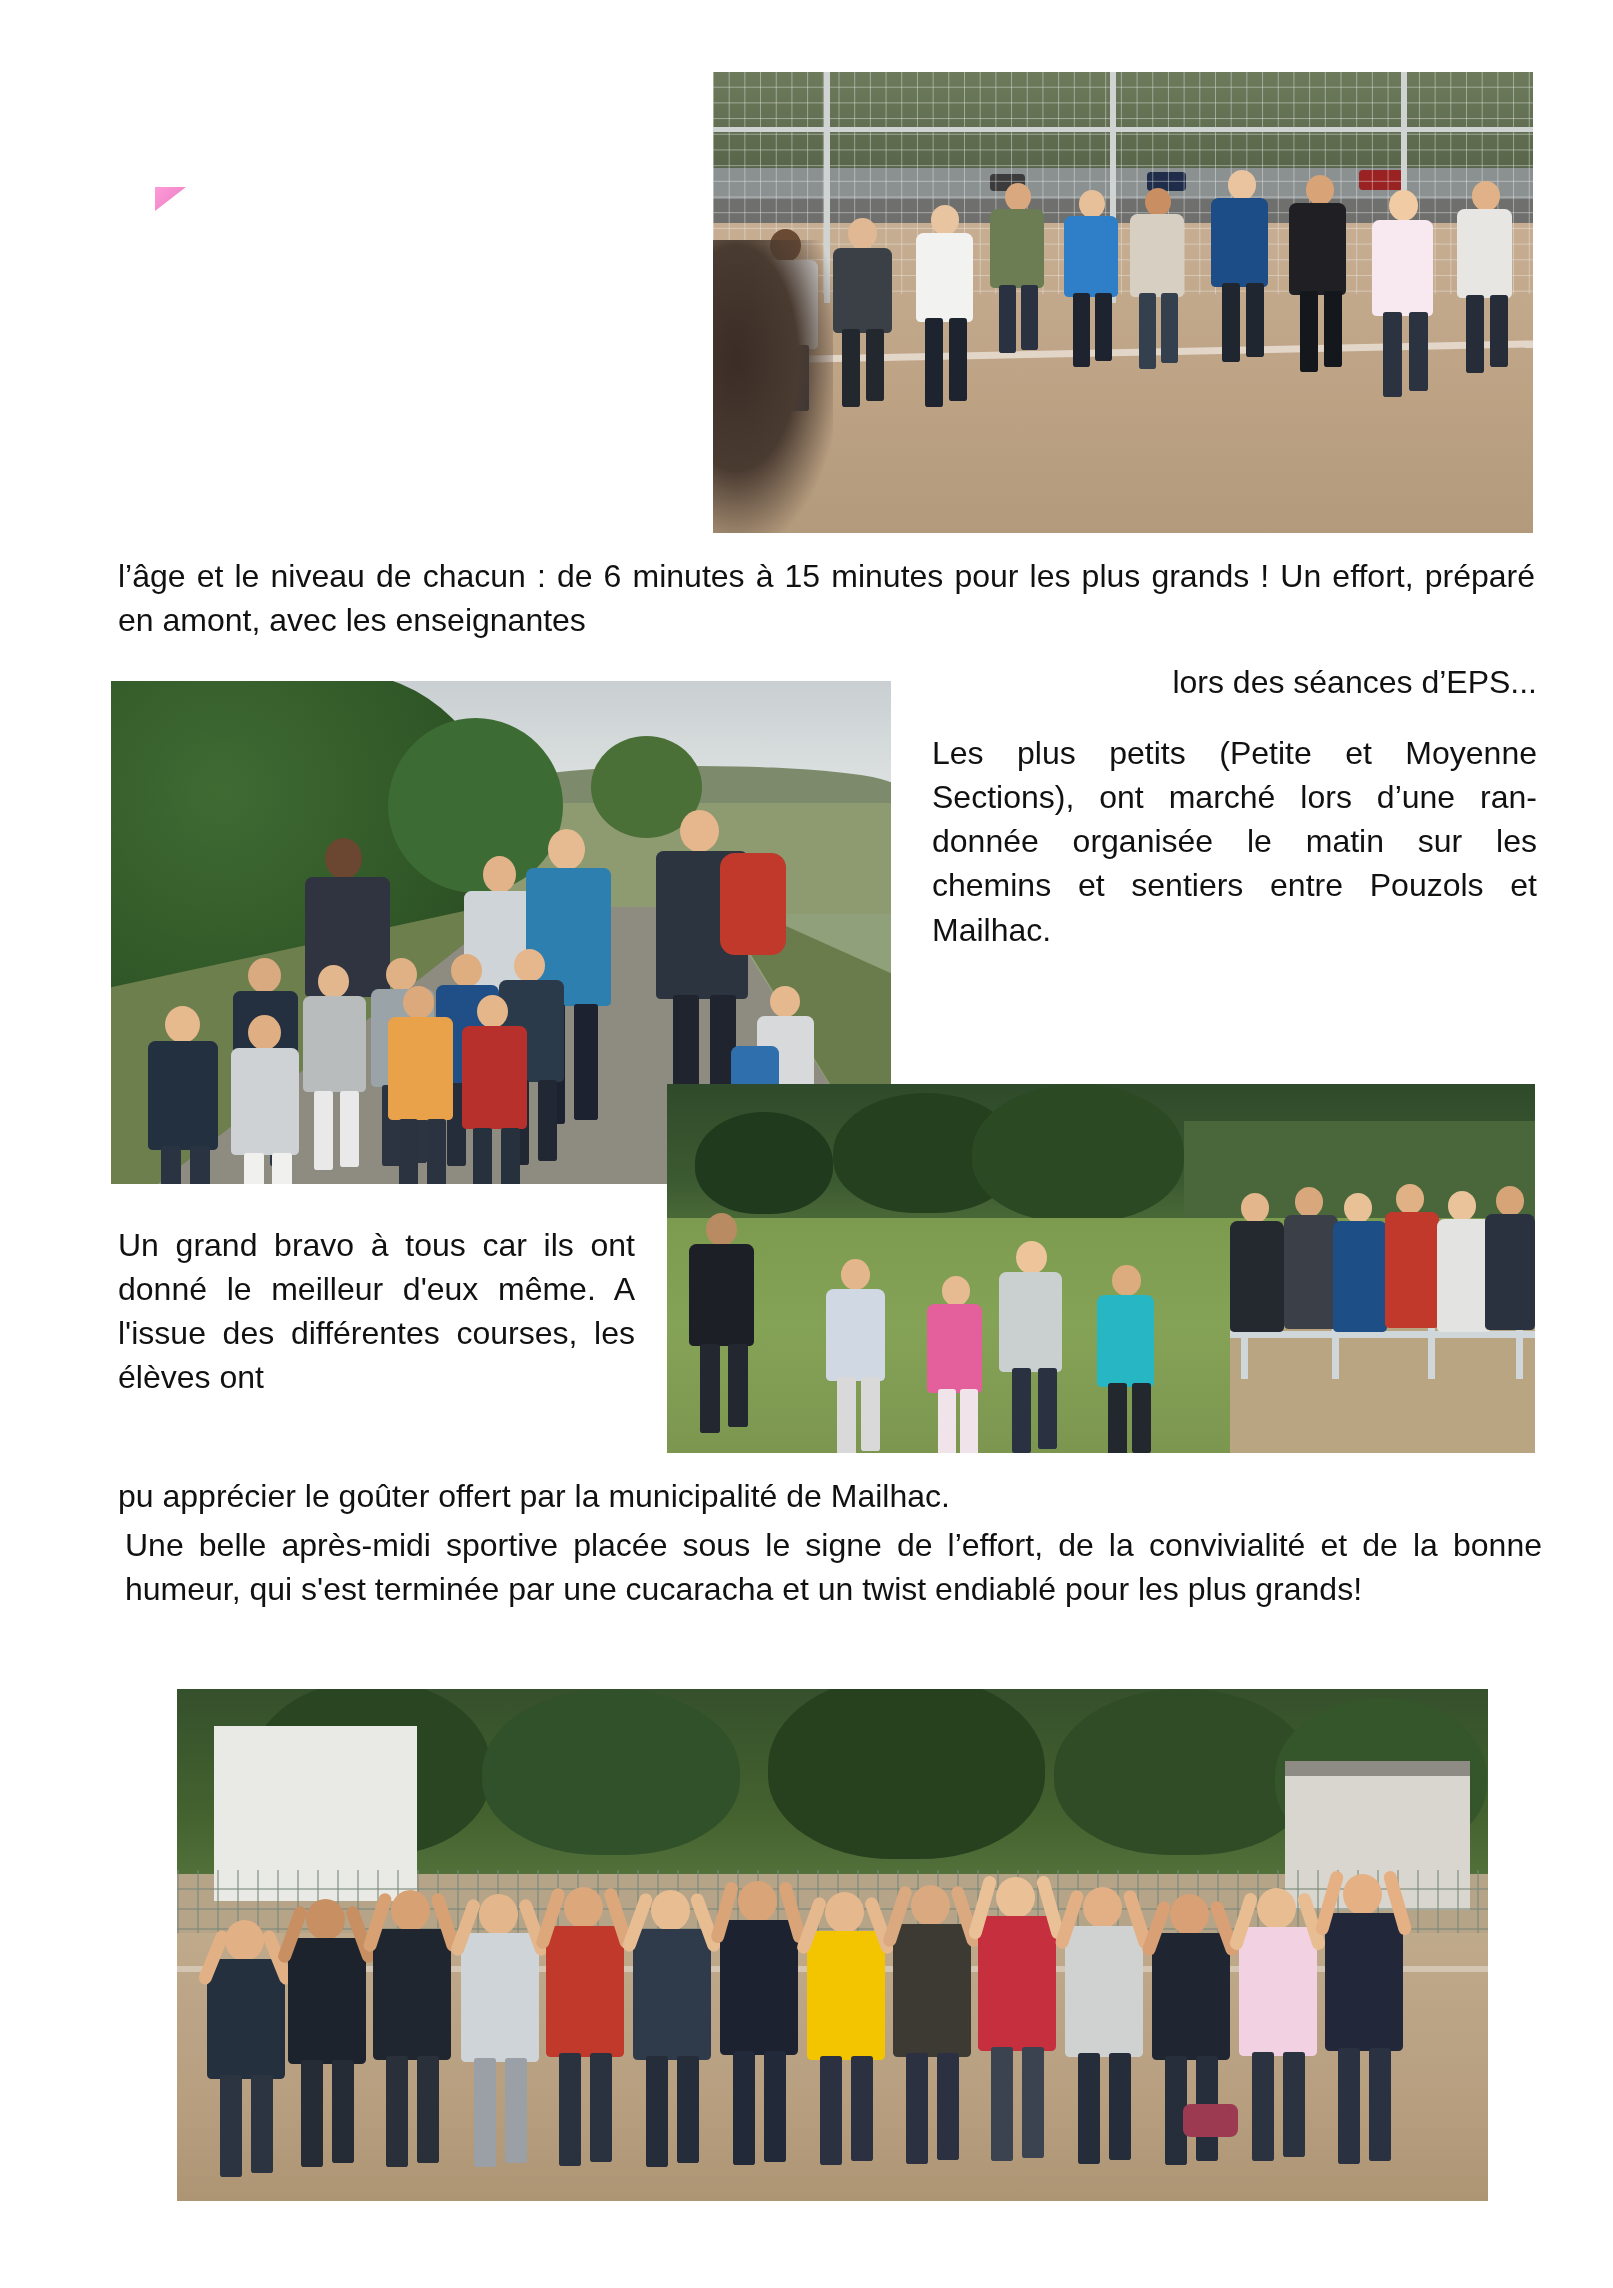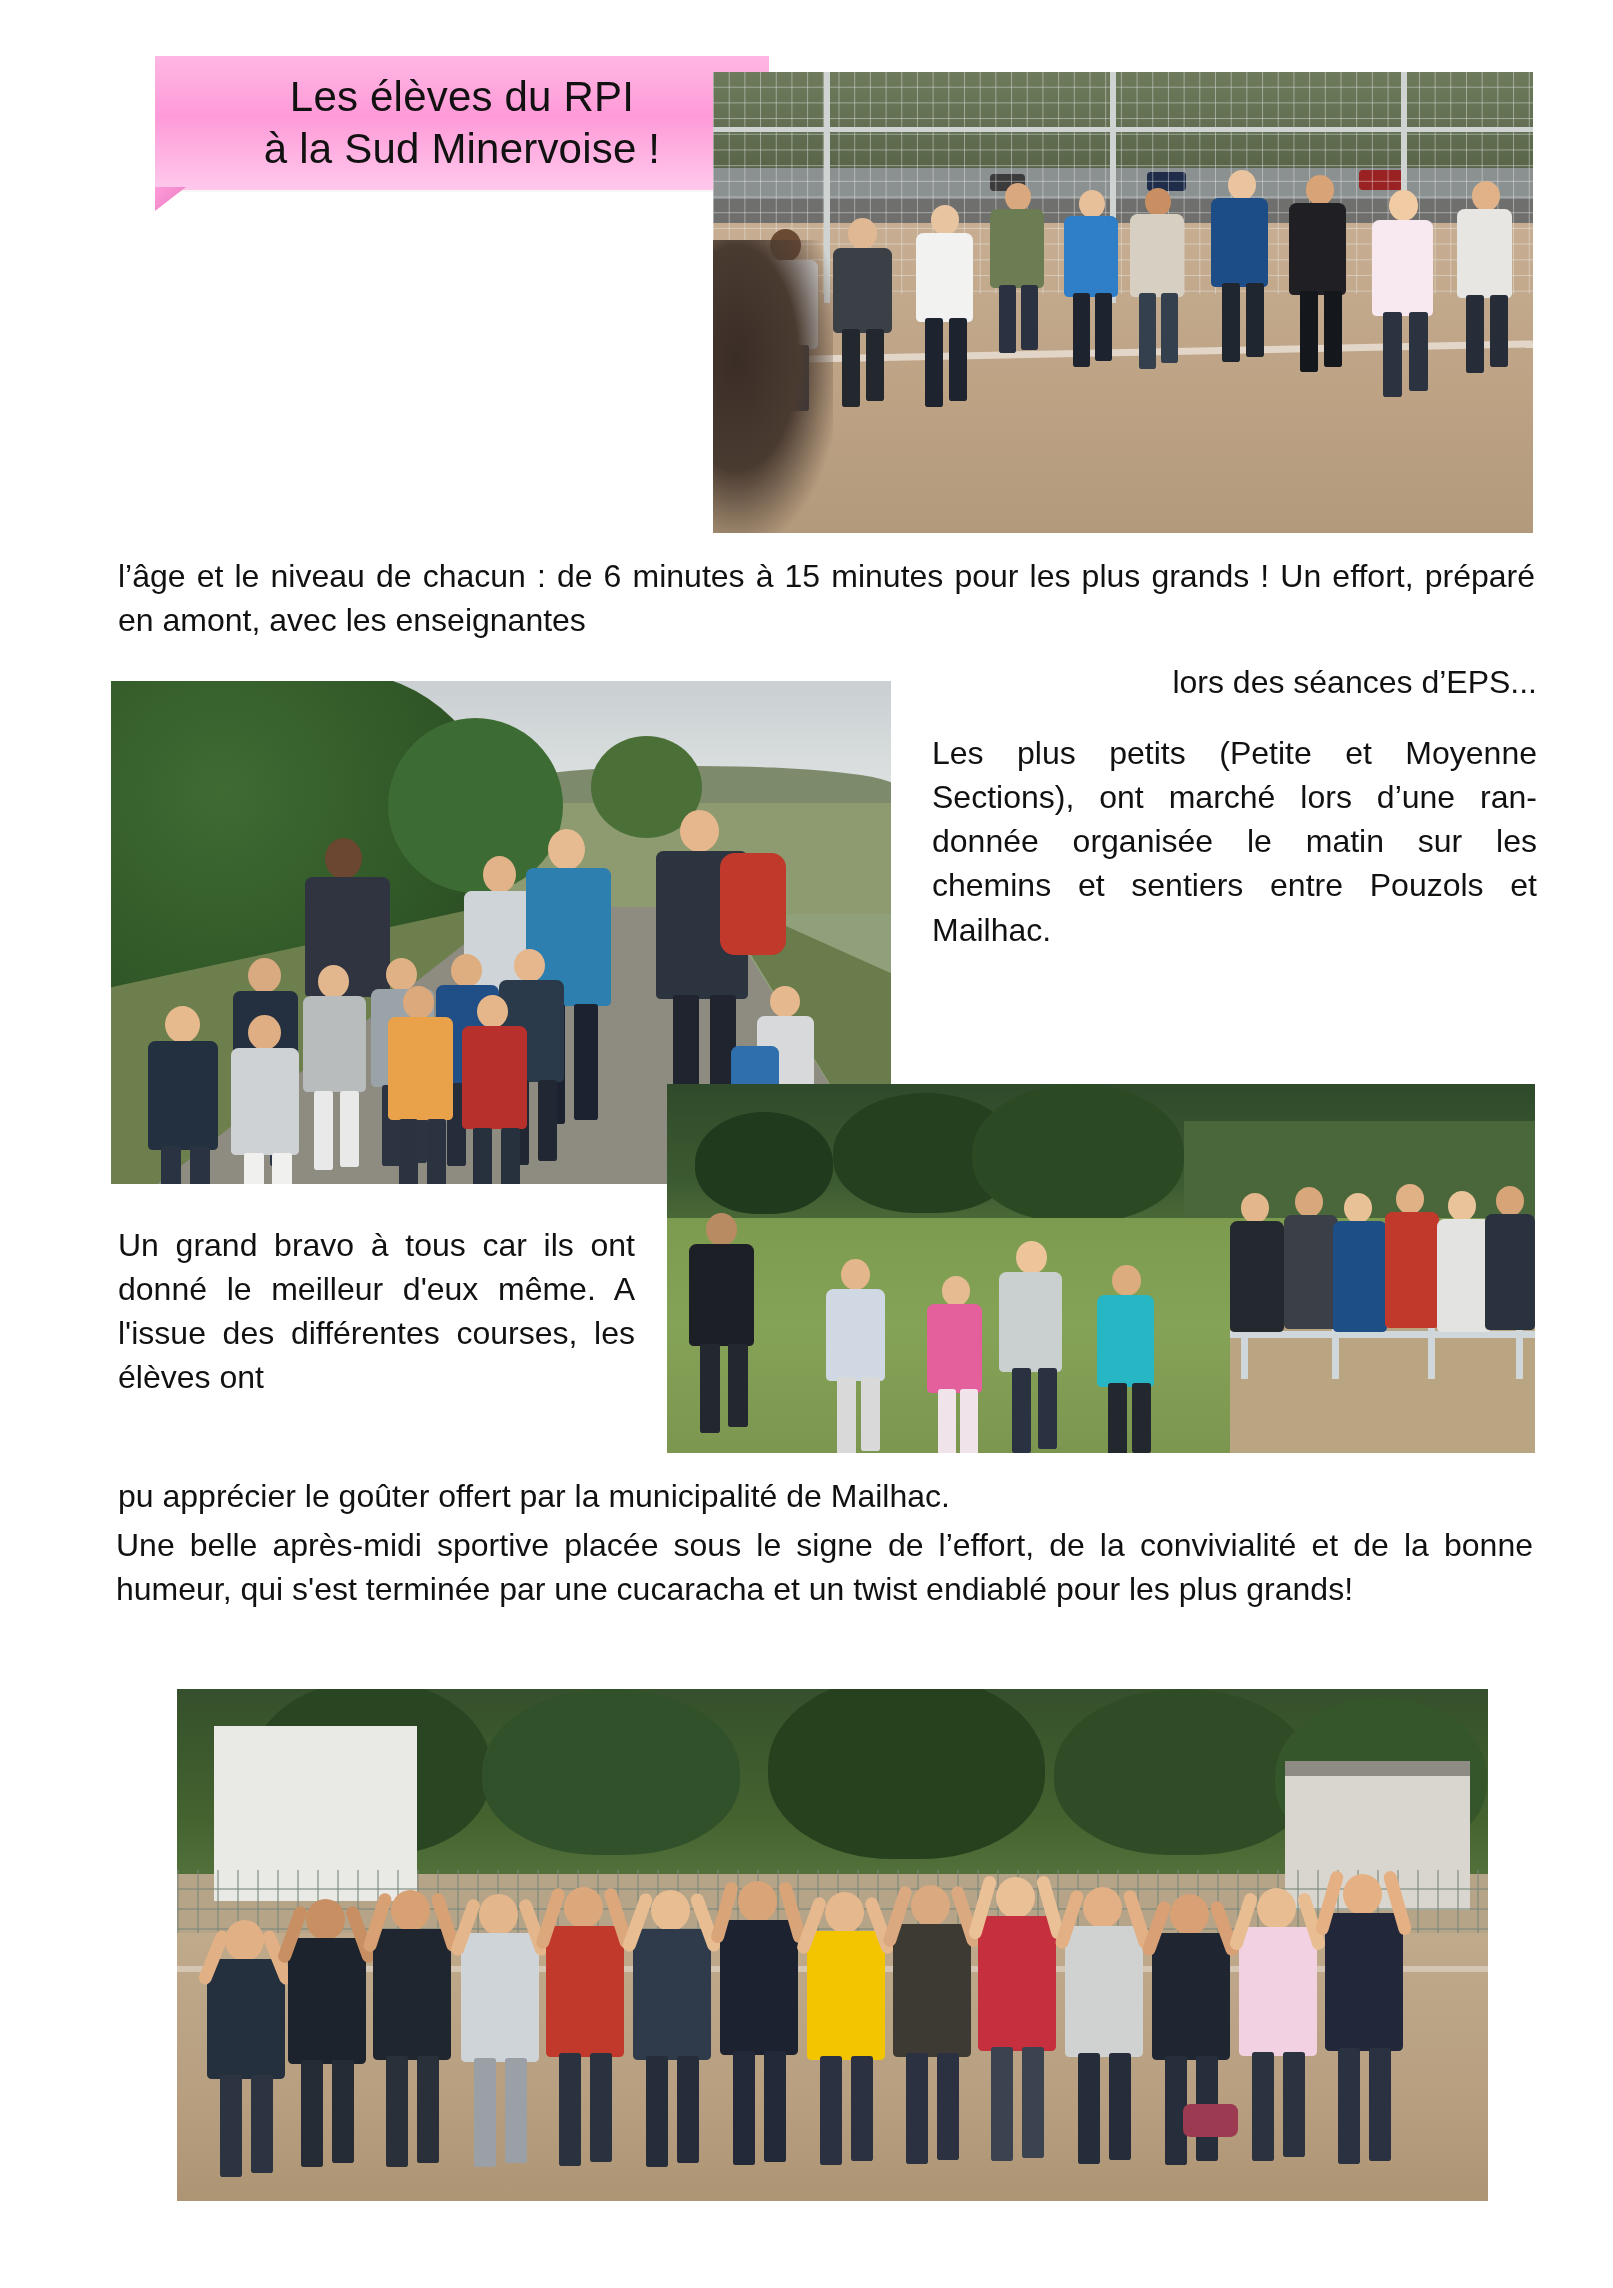--- a/index.html
+++ b/index.html
@@ -97,24 +97,20 @@
     text-align: center;
     font-size: 28px;
     color: #111;
   }
 </style>
 </head>
 <body>
 
 <div class="page">
 
-  <div class="title-banner">
-    <div class="tline">Les élèves du RPI</div>
-    <div class="tline">à la Sud Minervoise !</div>
-  </div>
   <div class="banner-fold"></div>
 
   <div class="photo" style="left:713px; top:72px; width:820px; height:461px; background:#b9a898;">
 
     <div class="sky" style="height:111px; background:linear-gradient(180deg,#6d7b5c,#566247);"></div>
     <div style="position:absolute; left:0; right:0; top:96px; height:31px; background:#8b9190;"></div>
     <div style="position:absolute; left:0; right:0; top:127px; height:24px; background:#6f6f6d;"></div>
 
     <div class="ground" style="height:310px; background:linear-gradient(180deg,#c7ae92 0%, #bda284 55%, #b39a7c 100%);"></div>
 
@@ -386,21 +382,21 @@
       <div class="torso" style="left:0; top:29.5px; width:57px; height:92px; background:#27b6c4;"></div>
       <div class="leg" style="left:11px; top:118px; width:18.5px; height:74px; background:#23282f;"></div>
       <div class="leg" style="left:35px; top:118px; width:18.5px; height:70px; background:#23282f;"></div>
     </div>
   </div>
 
   <div class="para nojust" style="left:118px; top:1474px; width:1417px;">pu apprécier le goûter offert par la municipalité de Mailhac.</div>
 
   <div class="para" style="left:118px; top:1223px; width:517px;">Un grand bravo à tous car ils ont donné le meilleur d'eux même. A l'issue des différentes courses, les élèves ont</div>
 
-  <div class="para" style="left:116px; top:1523px; width:1417px;">Une belle après-midi sportive placée sous le signe de l’effort, de la convivialité et de la bonne humeur, qui s'est terminée par une cucaracha et un twist endiablé pour les plus grands!</div>
+  <div class="para" style="left:125px; top:1523px; width:1417px;">Une belle après-midi sportive placée sous le signe de l’effort, de la convivialité et de la bonne humeur, qui s'est terminée par une cucaracha et un twist endiablé pour les plus grands!</div>
 
   <div class="photo" style="left:177px; top:1689px; width:1311px; height:512px; background:#b6a489;">
 
     <div class="sky" style="height:185px; background:linear-gradient(180deg,#35502c 0%, #44632f 70%, #51703a 100%);"></div>
     <div class="tree" style="left:74px; top:-9.2px; width:240px; height:175px; background:#2a4522;"></div>
     <div class="tree" style="left:305px; top:0px; width:258px; height:166px; background:#31512a;"></div>
     <div class="tree" style="left:591px; top:-14.8px; width:277px; height:185px; background:#27411f;"></div>
     <div class="tree" style="left:877px; top:0px; width:258px; height:166px; background:#2f4c26;"></div>
     <div class="tree" style="left:1098px; top:9.2px; width:212px; height:157px; background:#35562b;"></div>
 

